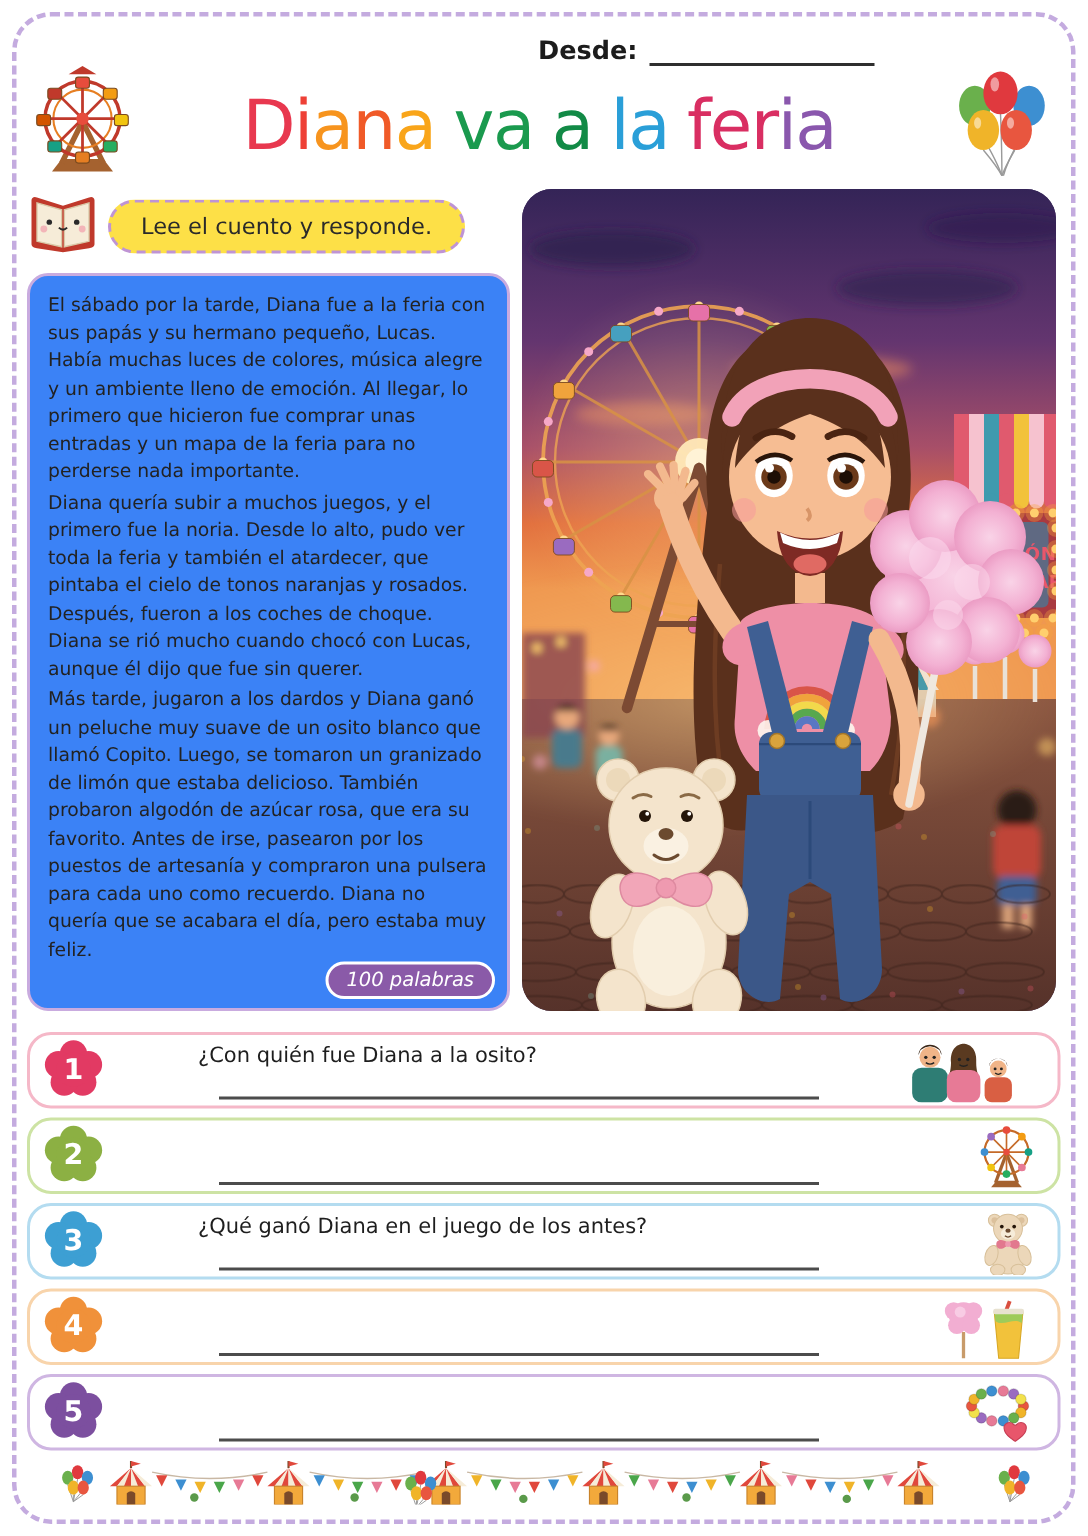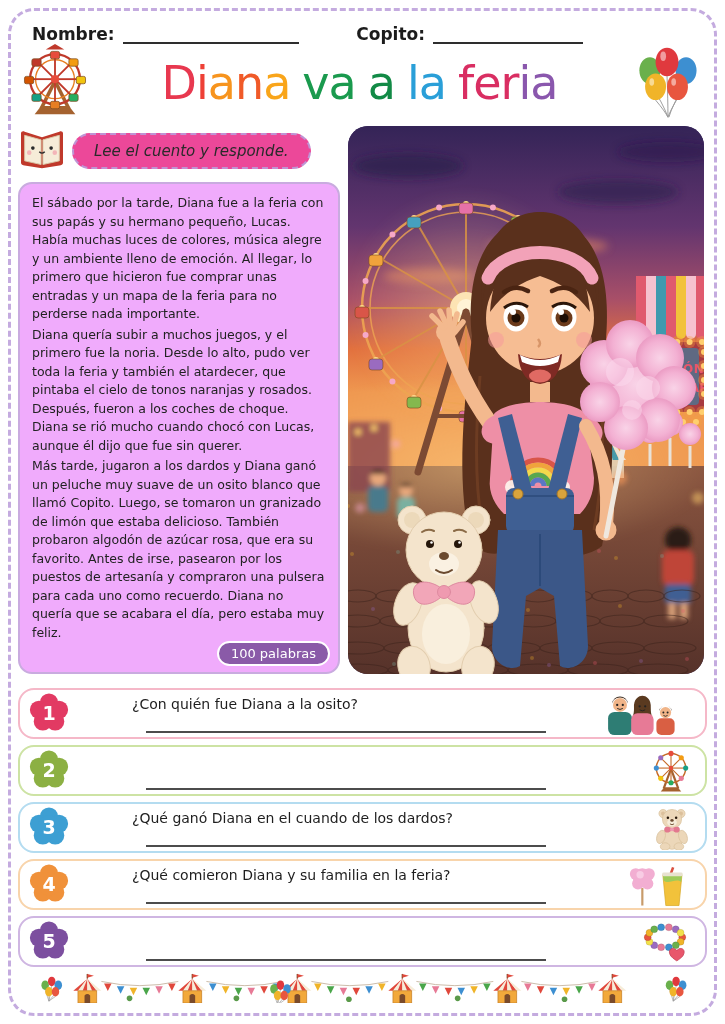--- a/index.html
+++ b/index.html
@@ -21,27 +21,27 @@
   .title-row{display:flex;align-items:center;height:74px;margin-top:2px;}
   .title-wrap{flex:1;text-align:center;white-space:nowrap;font-weight:normal;
               font-size:46px;letter-spacing:-1px;line-height:74px;}
   .tl{display:inline-block;}
   .tl.sp{width:12px;}
 
   
   .main{display:flex;gap:8px;margin-top:6px;}
   .left-col{width:322px;display:flex;flex-direction:column;}
   .instr-row{height:50px;display:flex;align-items:center;gap:6px;margin-bottom:6px;}
-  .instr-pill{background:#ec4899;border:2px dashed #bf94d4;border-radius:999px;
-              padding:7px 20px;font-size:15px;color:#2a2a2a;font-style:italic;}
+  .instr-pill{background:#fde047;border:2px dashed #bf94d4;border-radius:999px;
+              padding:7px 20px;font-size:15px;color:#2a2a2a;}
   .story-box{position:relative;flex:1;border:2px solid #c9abdf;border-radius:14px;
-             background:#f0abfc;padding:10px 12px 26px 12px;}
+             background:#3b82f6;padding:10px 12px 26px 12px;}
   .story-text p{margin:0 0 2px 0;font-size:12.5px;line-height:18.5px;color:#222;}
   .badge{position:absolute;right:8px;bottom:6px;background:#8a5aa8;color:#fff;
-         border:2px solid #fff;border-radius:999px;padding:3px 12px;font-size:13px;}
+         border:2px solid #fff;border-radius:999px;padding:3px 12px;font-size:13px;font-style:italic;}
   .right-col{width:356px;}
   .illus-wrap{width:356px;height:548px;border-radius:20px;overflow:hidden;background:#3a2a5e;}
   .illus-wrap svg{display:block;}
 
   
   .questions{margin-top:14px;}
   .q-row{position:relative;height:47px;border:2px solid #ccc;border-radius:16px;
          background:#fff;margin-bottom:6px;}
   .q-badge{position:absolute;left:8px;top:2px;width:42px;height:42px;}
   .flower-svg{position:absolute;inset:0;color:#e23a63;}
@@ -56,27 +56,23 @@
   svg text{font-family:"DejaVu Sans","Liberation Sans",sans-serif;}
 </style>
 </head>
 <body>
 
 <div class="page">
   <div class="frame"></div>
   <div class="content">
 
     <div class="hdr">
-      <div class="hdr-group">
-        <span class="hdr-label">Nombre:</span>
-        <span class="hdr-line name-line"></span>
-      </div>
       <div class="hdr-spacer"></div>
       <div class="hdr-group" style="margin-right:110px;">
-        <span class="hdr-label">Copito:</span>
+        <span class="hdr-label">Desde:</span>
         <span class="hdr-line date-line"></span>
       </div>
     </div>
 
     <div class="title-row">
       <span>
         <svg width="74" height="74" viewBox="0 0 80 80">
           <path d="M18,76 L62,76 L55,67 L25,67 Z" fill="#a5622f"></path>
           <line x1="40" y1="40" x2="25" y2="70" stroke="#a5622f" stroke-width="4"></line>
           <line x1="40" y1="40" x2="55" y2="70" stroke="#a5622f" stroke-width="4"></line>
@@ -666,21 +662,21 @@
             <circle cx="22" cy="11" r="9.5"></circle>
                 <circle cx="32.5" cy="18.6" r="9.5"></circle>
                 <circle cx="28.5" cy="30.9" r="9.5"></circle>
             <circle cx="15.5" cy="30.9" r="9.5"></circle>
                 <circle cx="11.5" cy="18.6" r="9.5"></circle>
                 <circle cx="22" cy="22" r="12"></circle>
           </g>
             </svg>
           <span class="q-num">3</span>
         </span>
-        <span class="q-text">¿Qué ganó Diana en el cuando de los dardos?</span>
+        <span class="q-text">¿Qué ganó Diana en el juego de los antes?</span>
         <span class="q-line"></span>
         <span class="q-icon">
           <svg width="42" height="44" viewBox="0 0 60 64">
             <circle cx="17" cy="11" r="6" fill="#ecd7b9" stroke="#d8c09a"></circle>
               <circle cx="17" cy="11" r="3" fill="#dcc09c"></circle>
             <circle cx="43" cy="11" r="6" fill="#ecd7b9" stroke="#d8c09a"></circle>
               <circle cx="43" cy="11" r="3" fill="#dcc09c"></circle>
             <ellipse cx="30" cy="47" rx="16" ry="16" fill="#ecd7b9" stroke="#d8c09a"></ellipse>
             <ellipse cx="14" cy="45" rx="6" ry="10" fill="#ecd7b9" stroke="#d8c09a" transform="rotate(18 14 45)"></ellipse>
             <ellipse cx="46" cy="45" rx="6" ry="10" fill="#ecd7b9" stroke="#d8c09a" transform="rotate(-18 46 45)"></ellipse>
@@ -706,21 +702,20 @@
             <circle cx="22" cy="11" r="9.5"></circle>
                 <circle cx="32.5" cy="18.6" r="9.5"></circle>
                 <circle cx="28.5" cy="30.9" r="9.5"></circle>
             <circle cx="15.5" cy="30.9" r="9.5"></circle>
                 <circle cx="11.5" cy="18.6" r="9.5"></circle>
                 <circle cx="22" cy="22" r="12"></circle>
           </g>
             </svg>
           <span class="q-num">4</span>
         </span>
-        <span class="q-text">¿Qué comieron Diana y su familia en la feria?</span>
         <span class="q-line"></span>
         <span class="q-icon">
           <svg width="72" height="44" viewBox="0 0 80 60">
             <line x1="20" y1="34" x2="20" y2="58" stroke="#c89b6a" stroke-width="3"></line>
             <circle cx="20" cy="20" r="13" fill="#f2aed2"></circle>
               <circle cx="11" cy="15" r="8" fill="#f2aed2"></circle>
             <circle cx="29" cy="15" r="8" fill="#f2aed2"></circle>
               <circle cx="14" cy="28" r="8" fill="#f2aed2"></circle>
             <circle cx="27" cy="28" r="8" fill="#f2aed2"></circle>
               <circle cx="17" cy="16" r="5" fill="#f8cce4"></circle>

